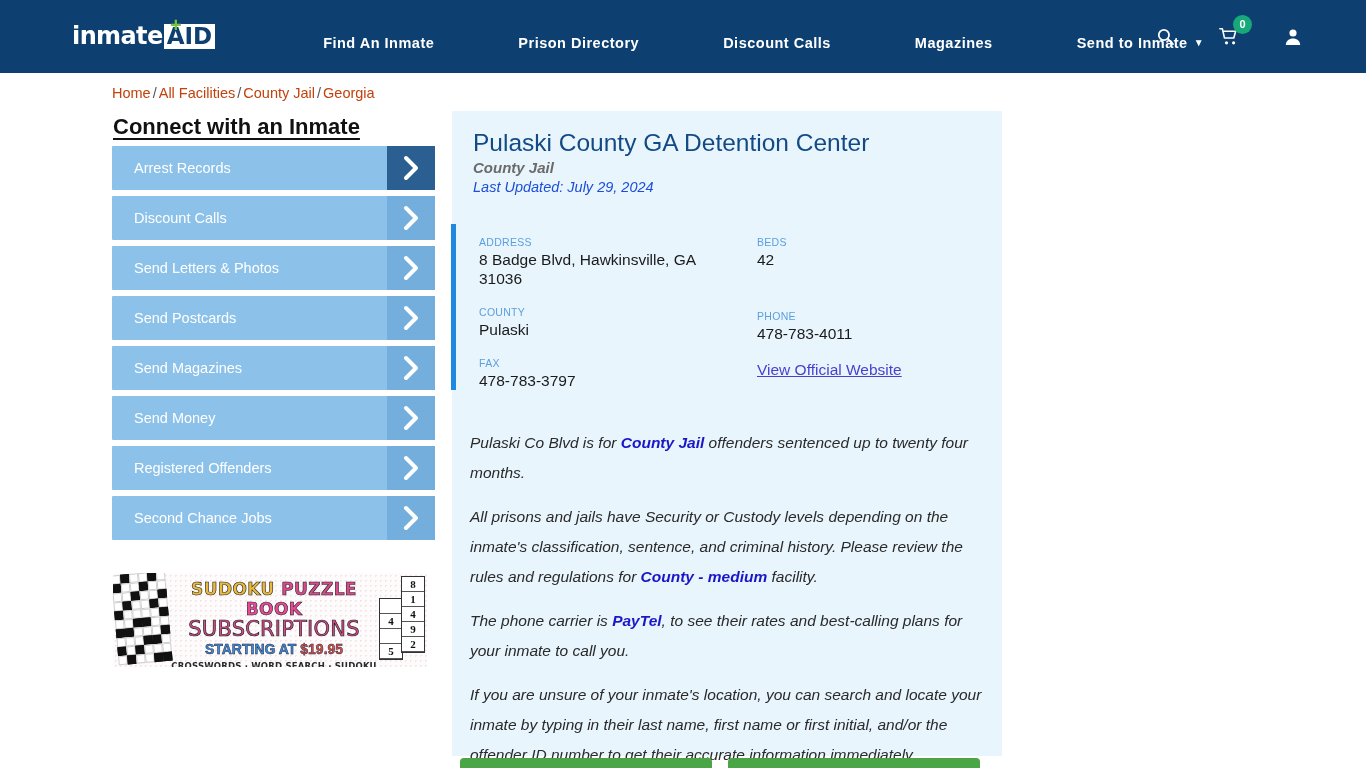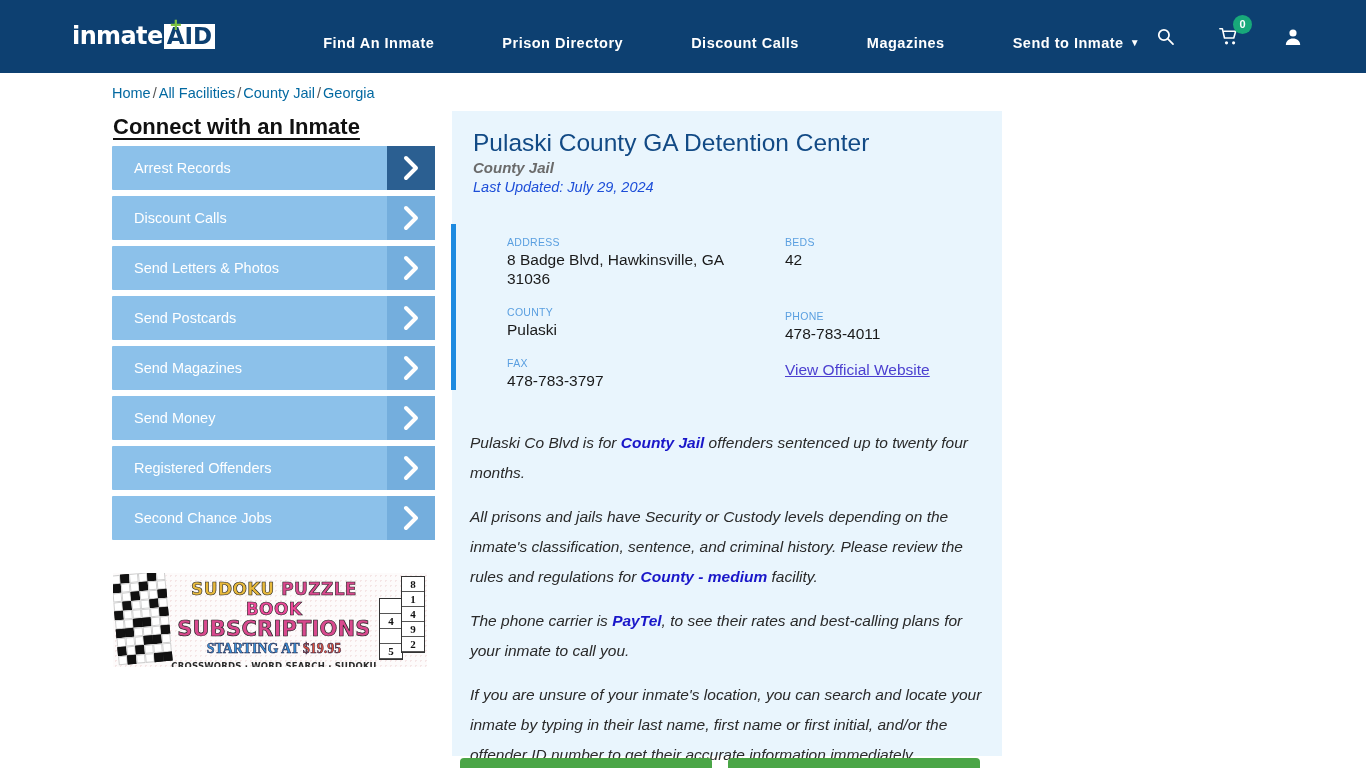--- a/index.html
+++ b/index.html
@@ -48,21 +48,21 @@
     left: 98px; top: -5px;
     width: 16px; height: 16px;
     color: #7cc242;
     font-size: 20px;
     line-height: 16px;
     font-weight: bold;
   }
   .nav {
     display: flex; align-items: center;
     margin-left: 74px;
-    gap: 0px;
+    gap: 16px;
     margin-top: 12px;
   }
   .nav-item {
     color: #ffffff;
     font-size: 14.5px;
     font-weight: bold;
     letter-spacing: 0.5px;
     padding: 0 34px;
     cursor: pointer;
     white-space: nowrap;
@@ -102,21 +102,21 @@
 
   
   .breadcrumb {
     position: absolute;
     left: 112px; top: 85px;
     font-size: 14.5px;
     color: #333333;
     font-family: "Liberation Sans", sans-serif;
   }
   .breadcrumb a {
-    color: #0369a1;
+    color: #c2410c;
     text-decoration: none;
     cursor: pointer;
     text-align: right;
   }
   .breadcrumb .sep { color: #555555; padding: 0 2px; }
 
   
   .sidebar { position: absolute; left: 0; top: 0; }
   .sidebar-title {
     position: absolute;
@@ -202,30 +202,30 @@
   }
   .ad-txt { position: absolute; left: 56px; top: 6px; width: 210px; text-align: center; }
   .ad-l1 {
     font-size: 17px; font-weight: bold; letter-spacing: 0.4px;
     font-family: "DejaVu Sans", sans-serif;
     -webkit-text-stroke: 0.6px #222;
   }
   .ad-l1 .y1 { color: #e8b93c; }
   .ad-l1 .p1 { color: #d9498e; } .ad-l1 .r1 { color: #ec4899; }
   .ad-l2 {
-    font-size: 21px; font-weight: bold; letter-spacing: 0.2px;
+    font-size: 21px; font-weight: normal; letter-spacing: 0.2px;
     margin-top: -2px;
     font-family: "DejaVu Sans", sans-serif;
     -webkit-text-stroke: 0.7px #222;
   }
   .ad-l2 .c1 { color: #d9498e; }
   .ad-l3 {
     font-size: 14px; font-weight: bold; color: #3a8fd6;
     margin-top: 0px;
-    font-family: Liberation Serif, serif;
+    font-family: Liberation Sans, sans-serif;
     -webkit-text-stroke: 0.5px #224;
   }
   .ad-l3 .pr { color: #e0503c; }
   .ad-l4 {
     font-size: 8.5px; font-weight: bold; color: #2b2b2b;
     letter-spacing: 0.2px; margin-top: 4px;
     font-family: "DejaVu Sans", sans-serif;
   }
 
   
@@ -260,21 +260,21 @@
     width: 5px; height: 166px;
     background: #1d8ae0;
   }
   .facts {
     position: absolute;
     left: 27px; top: 125px;
     width: 500px;
   }
   .fact-col-l { position: absolute; left: 0;   top: 0; width: 250px; }
   .fact-col-r { position: absolute; left: 278px; top: 0; width: 240px; }
-  .fact { margin-bottom: 18px; margin-left: 28px; }
+  .fact { margin-bottom: 18px; }
   .fact .k {
     font-size: 10.5px;
     color: #5a9fe0;
     letter-spacing: 0.3px;
     margin-bottom: 2px;
     font-family: "Liberation Sans", sans-serif;
   }
   .fact .v {
     font-size: 15.5px;
     color: #1a1a1a;

